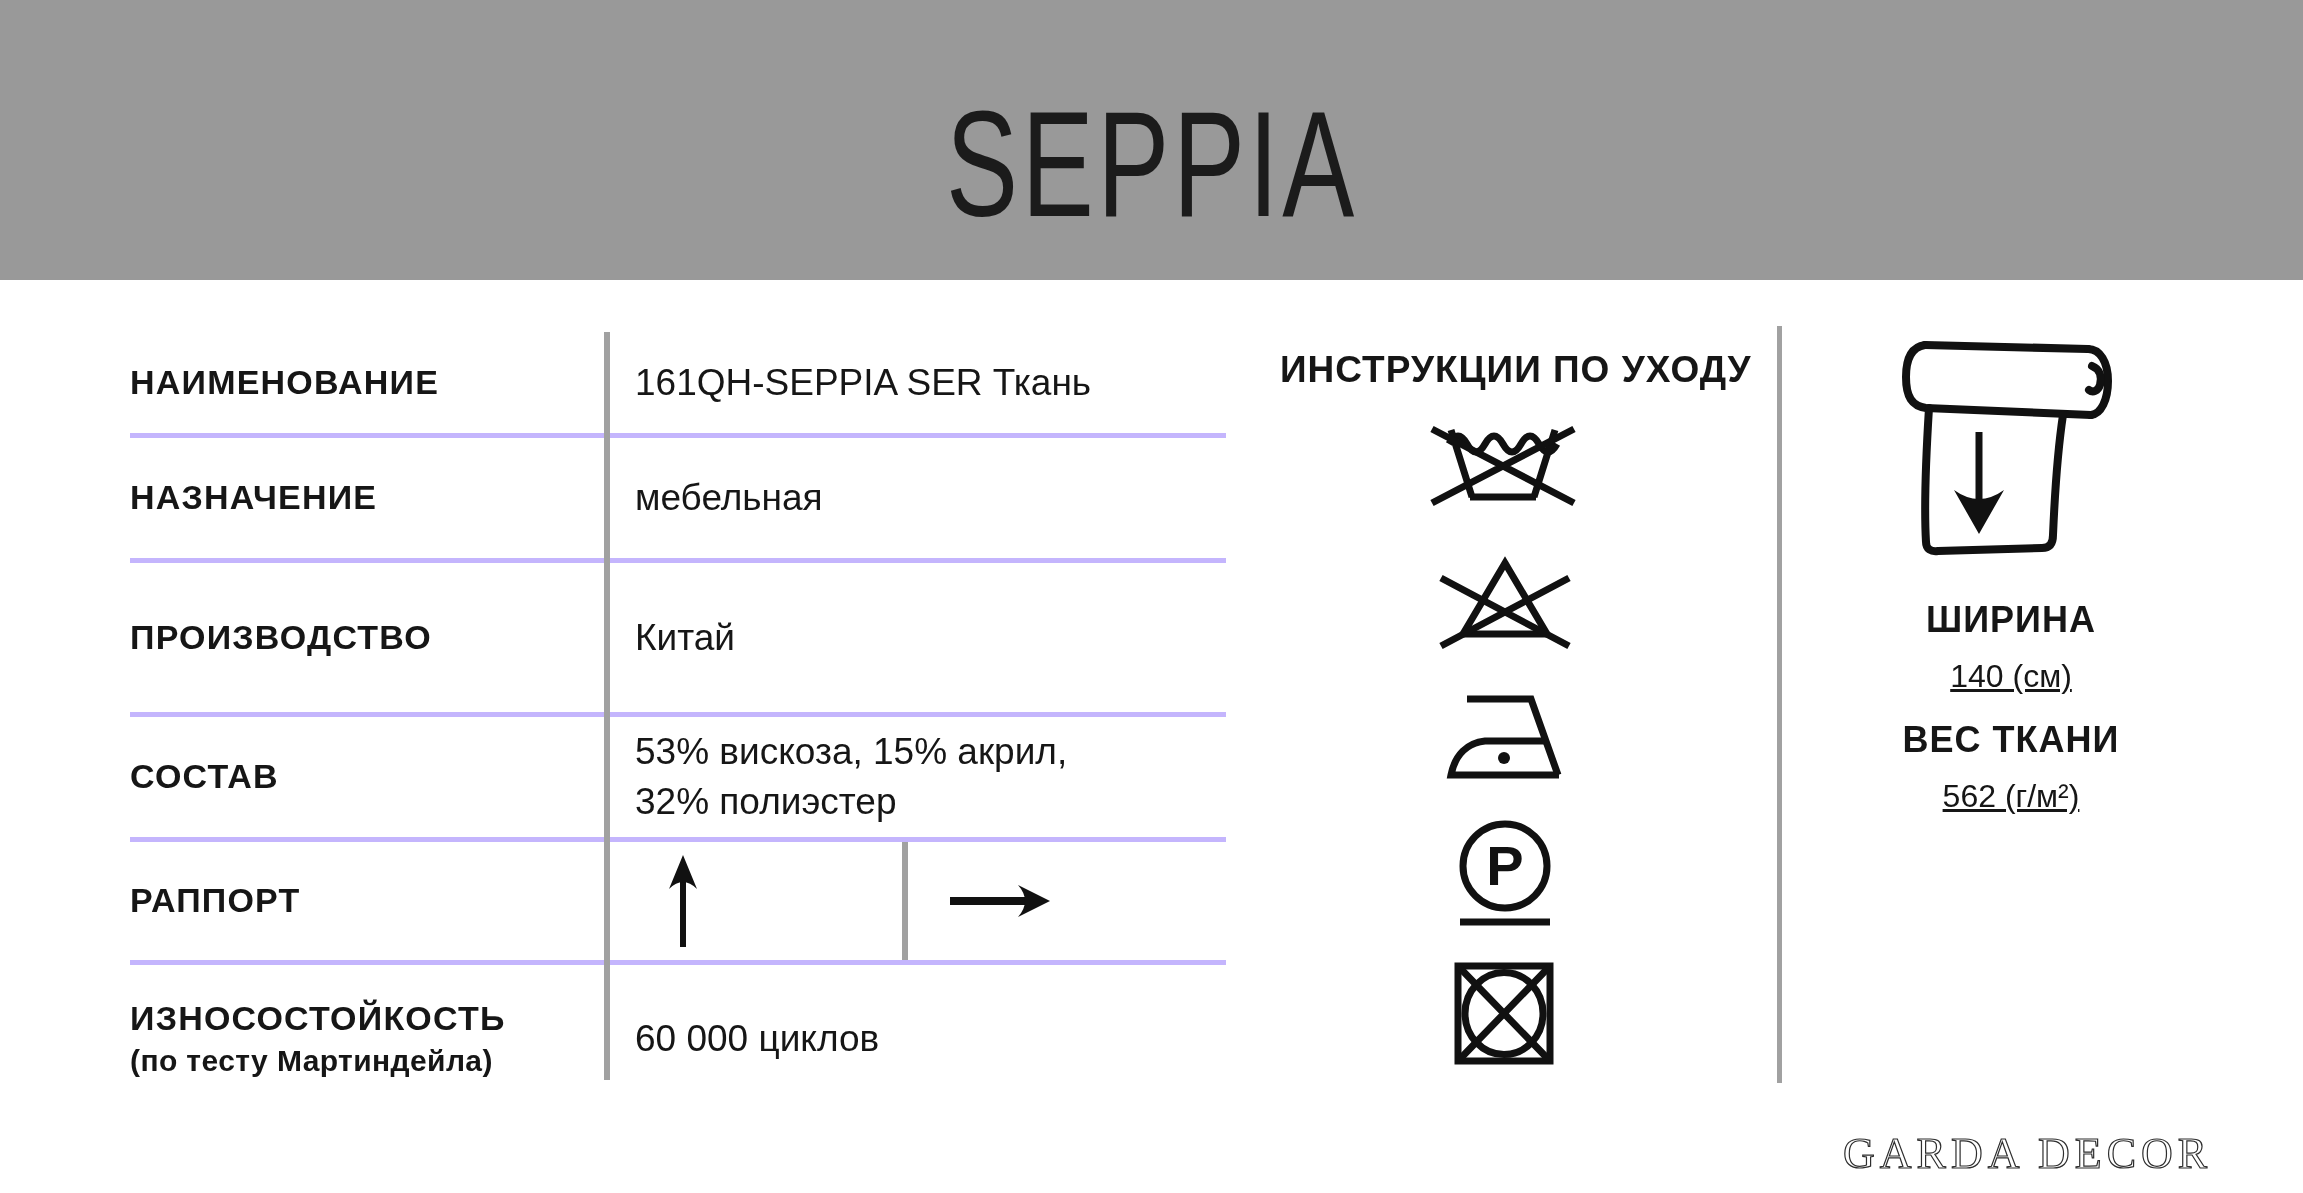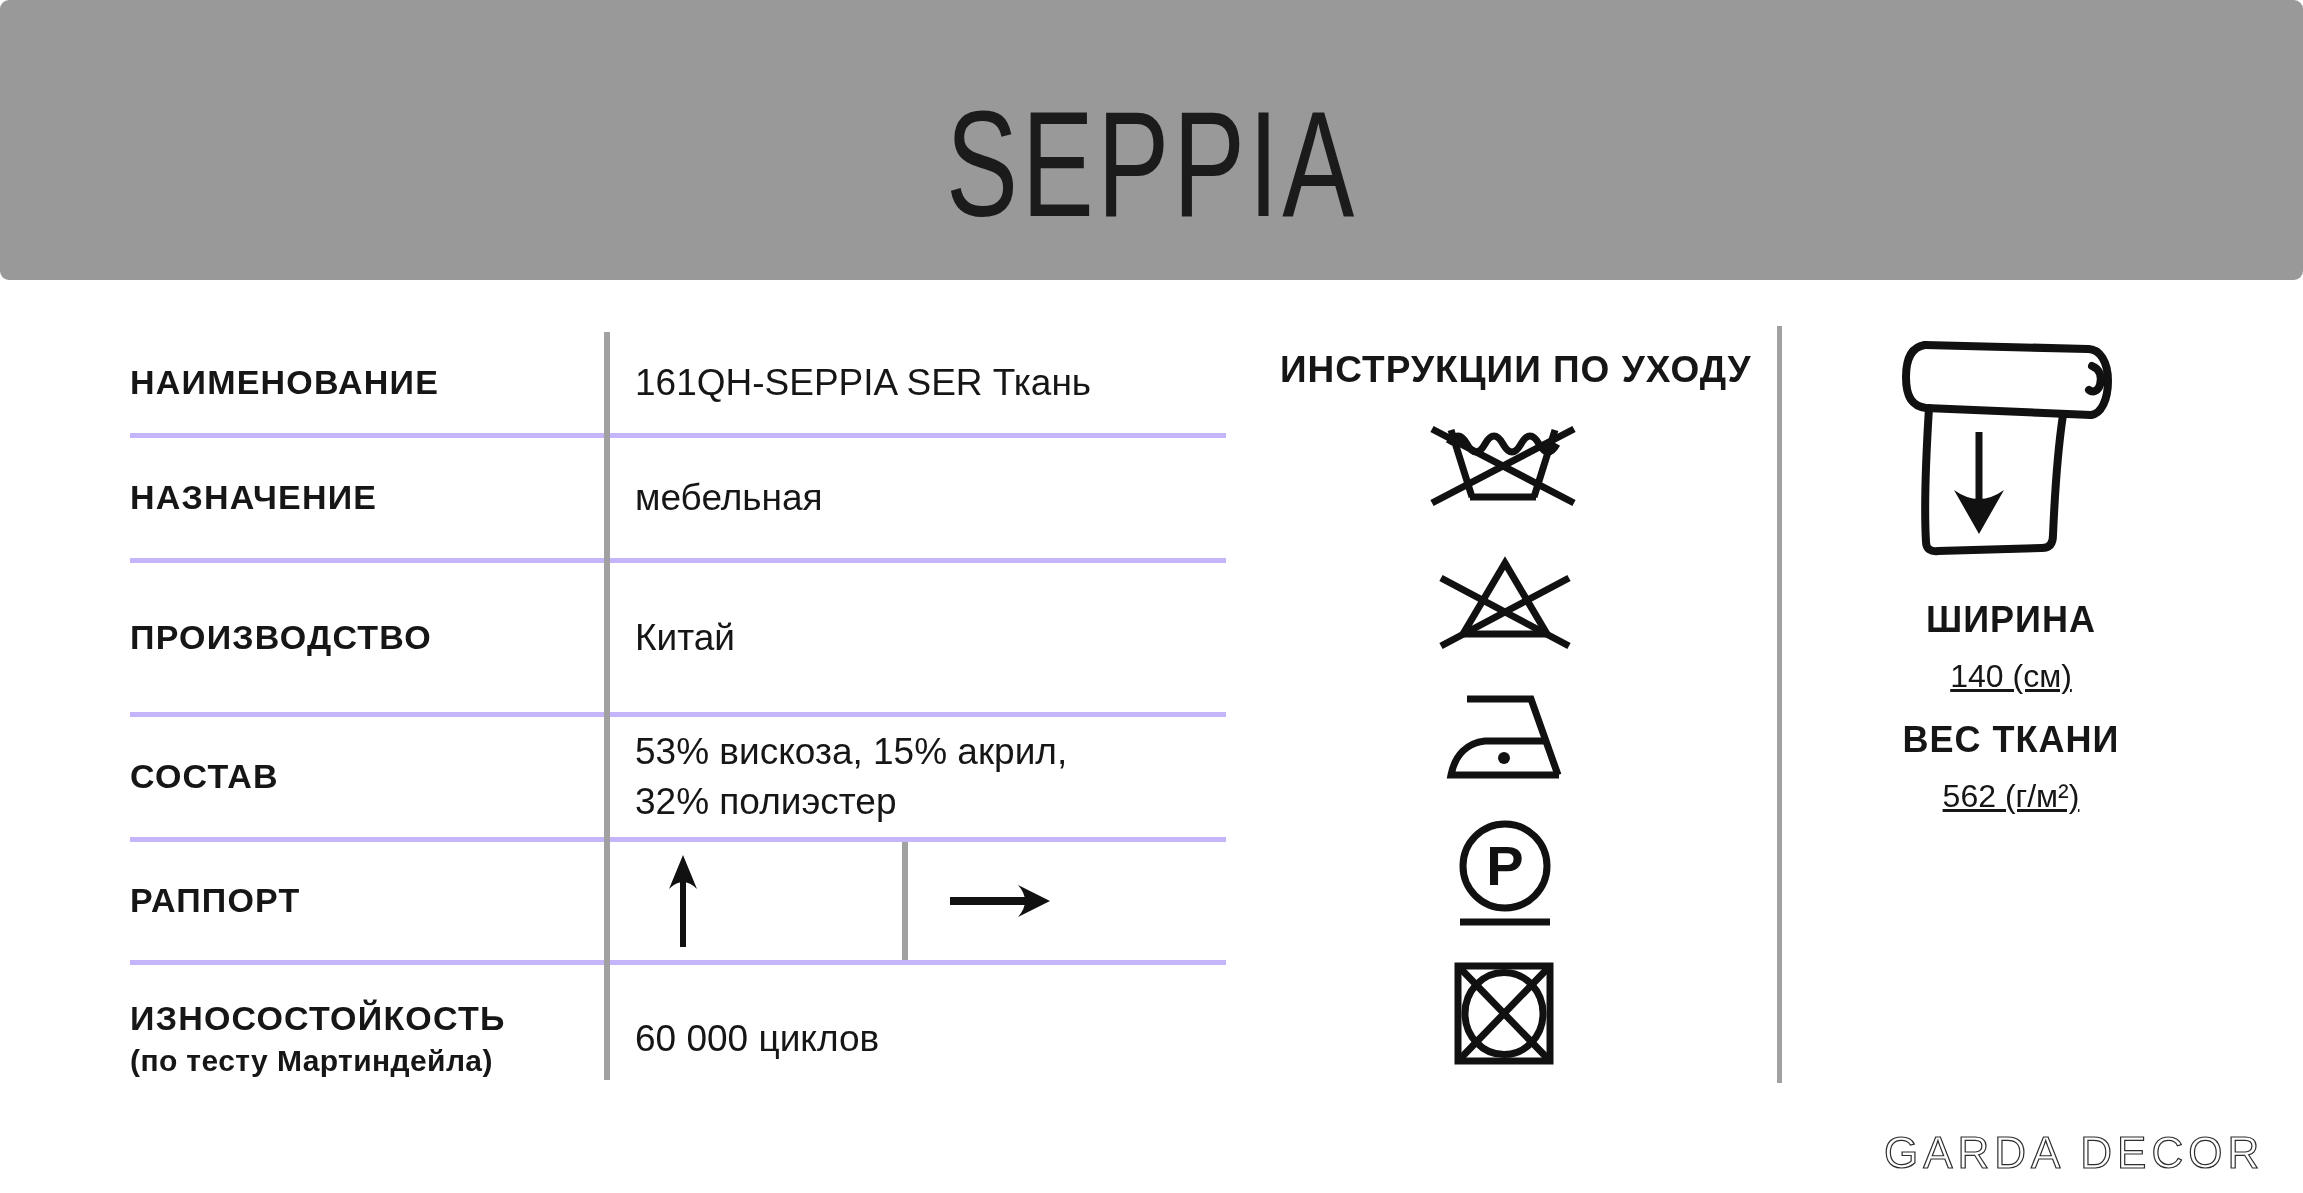--- a/index.html
+++ b/index.html
@@ -12,21 +12,21 @@
     font-family: "Liberation Sans", sans-serif;
     color: #161616;
     overflow: hidden;
   }
 
   
   .band {
     position: absolute; left: 0; top: 0;
     width: 100%; height: 280px;
     background: #999999;
-    display: flex; align-items: center; justify-content: center; border-radius: 9px;
+    display: flex; align-items: center; justify-content: center;
   }
   .band .title {
     display: inline-block;
     font-size: 150px;
     font-weight: 400;
     letter-spacing: 5px;
     color: #1b1b1b;
     transform: scaleX(0.72);
     transform-origin: center;
     padding-top: 48px;
@@ -96,22 +96,22 @@
   .fabric-specs {
     position: absolute; left: 1850px; top: 598px; width: 322px;
     text-align: center;
   }
   .fs-label { font-weight: bold; font-size: 36px; letter-spacing: 1px; line-height: 44px; }
   .fs-value { font-size: 32px; line-height: 44px; margin-top: 12px; text-decoration: underline; }
   .fs-label.second { margin-top: 20px; }
 
   
   .brand-logo {
-    position: absolute; left: 1884px; top: 1128px; width: 350px;
-    font-family: Liberation Sans, sans-serif;
+    position: absolute; left: 1843px; top: 1128px; width: 350px;
+    font-family: Liberation Serif, serif;
     font-size: 44px; letter-spacing: 5px; white-space: nowrap;
     color: #2e2e2e;
   }
   @supports (-webkit-text-stroke: 1px black) {
     .brand-logo { color: rgba(255,255,255,0); -webkit-text-stroke: 1.2px #2e2e2e; }
   }
 
   svg { display: block; }
   .stroke { fill: none; stroke: #111111; }
 </style>

